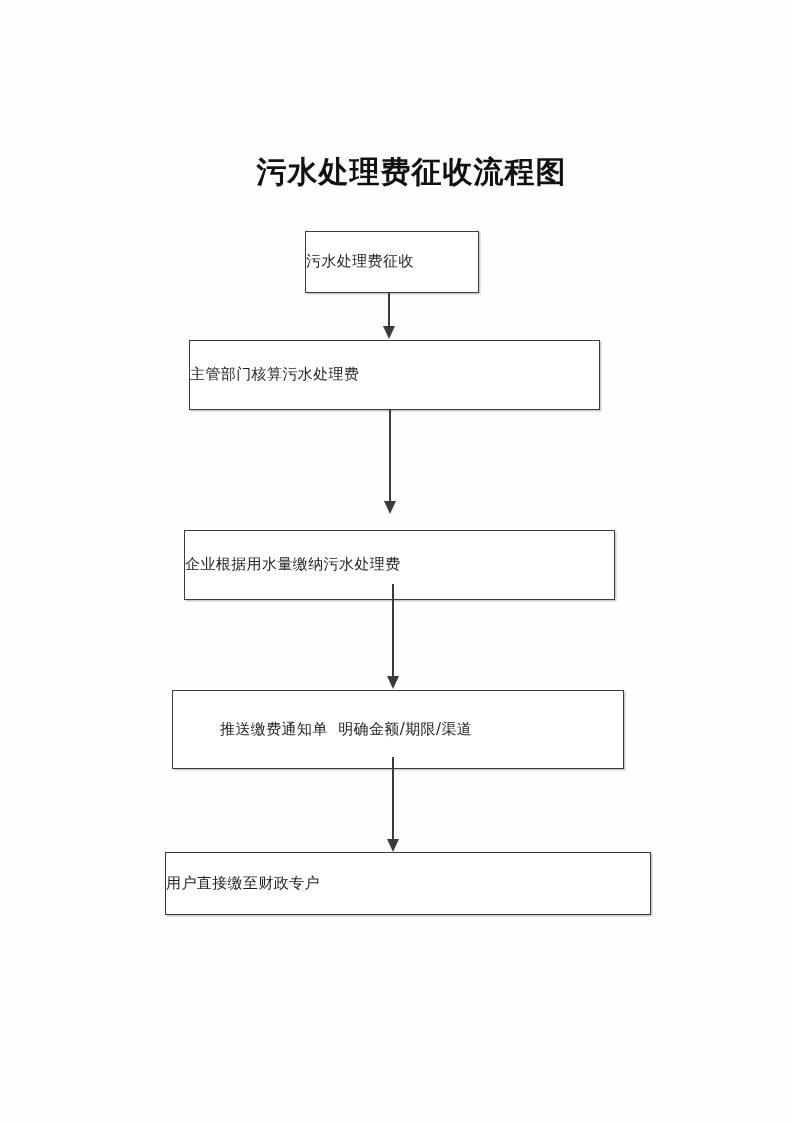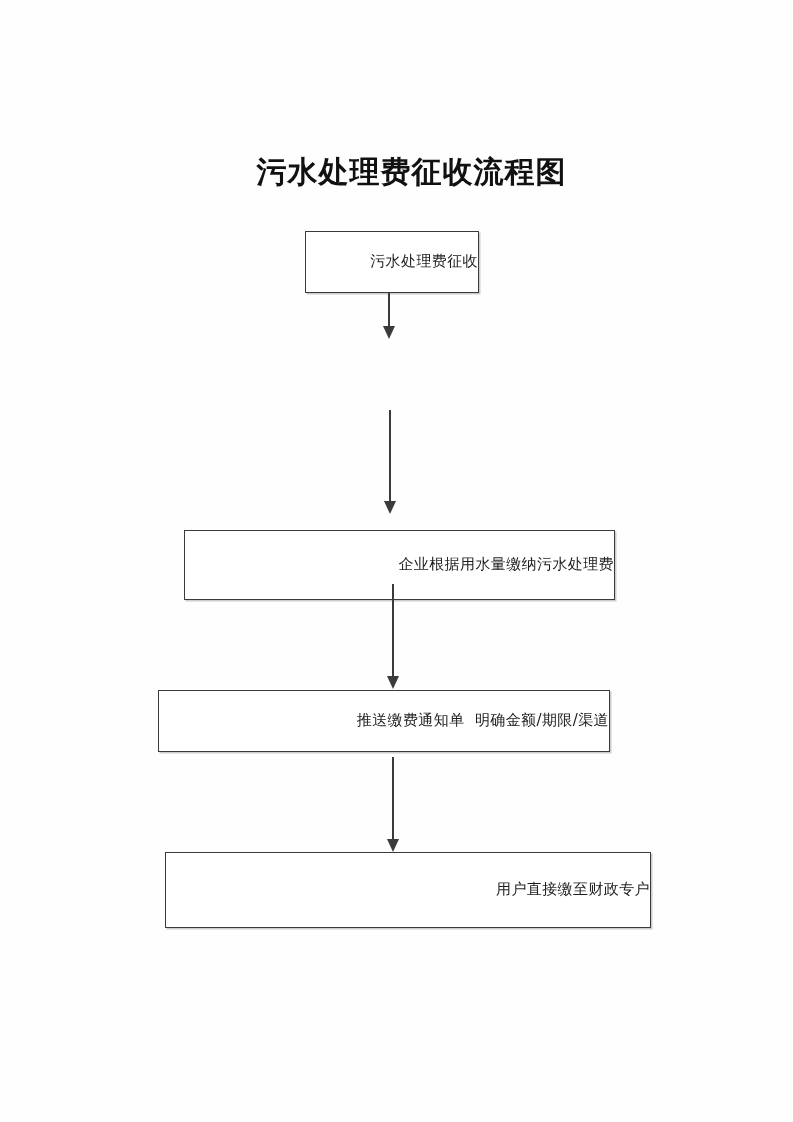--- a/index.html
+++ b/index.html
@@ -37,39 +37,39 @@
     white-space: nowrap;
   }
 
   .flow-box {
     position: absolute;
     box-sizing: border-box;
     border: 1.6px solid #3b3b3b;
     background: #ffffff;
     display: flex;
     align-items: center;
-    justify-content: flex-end;
+    justify-content: flex-start;
     box-shadow: 1.5px 1.5px 0 0 rgba(90,90,90,0.30);
   }
 
   .flow-box .box-label {
     font-size: 15px;
     font-weight: 400;
     color: #1e1e1e;
     letter-spacing: 0.4px;
     white-space: pre;
     text-align: center;
     line-height: 1.3;
   }
 
   #box-start   { left: 305px; top: 231px; width: 174px; height: 62px; }
   #box-audit   { left: 189px; top: 340px; width: 411px; height: 70px; }
   #box-pay     { left: 184px; top: 514px; width: 431px; height: 70px; margin-top: 16px; }
-  #box-notice  { left: 158px; top: 690px; width: 452px; height: 62px; }
-  #box-account { left: 165px; top: 852px; width: 486px; height: 76px; }
+  #box-notice  { left: 172px; top: 690px; width: 452px; height: 79px; padding-left: 47px; }
+  #box-account { left: 165px; top: 852px; width: 486px; height: 63px; }
 
   .connector {
     position: absolute;
     width: 0;
   }
   .connector .stem {
     position: absolute;
     left: 0;
     top: 0;
     width: 1.6px;
@@ -110,20 +110,23 @@
 
   <div class="flow-box" id="box-start">
     <span class="box-label">污水处理费征收</span>
   </div>
 
   <div class="connector" id="conn-1">
     <div class="stem"></div>
     <div class="head"></div>
   </div>
 
+  <div class="flow-box" id="box-audit">
+    <span class="box-label">主管部门核算污水处理费</span>
+  </div>
 
   <div class="connector" id="conn-2">
     <div class="stem"></div>
     <div class="head"></div>
   </div>
 
   <div class="flow-box" id="box-pay">
     <span class="box-label">企业根据用水量缴纳污水处理费</span>
   </div>
 

